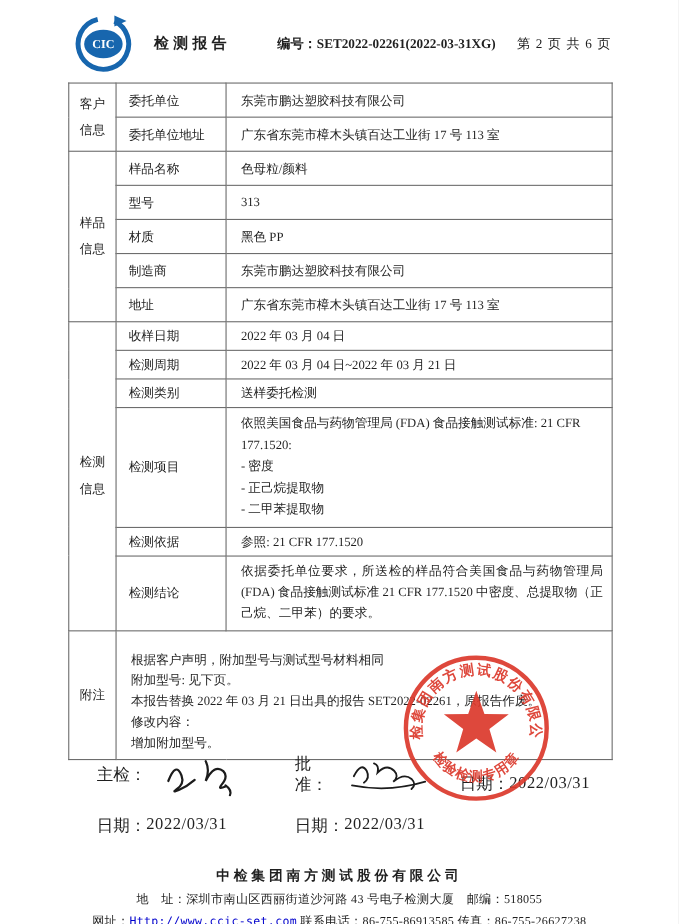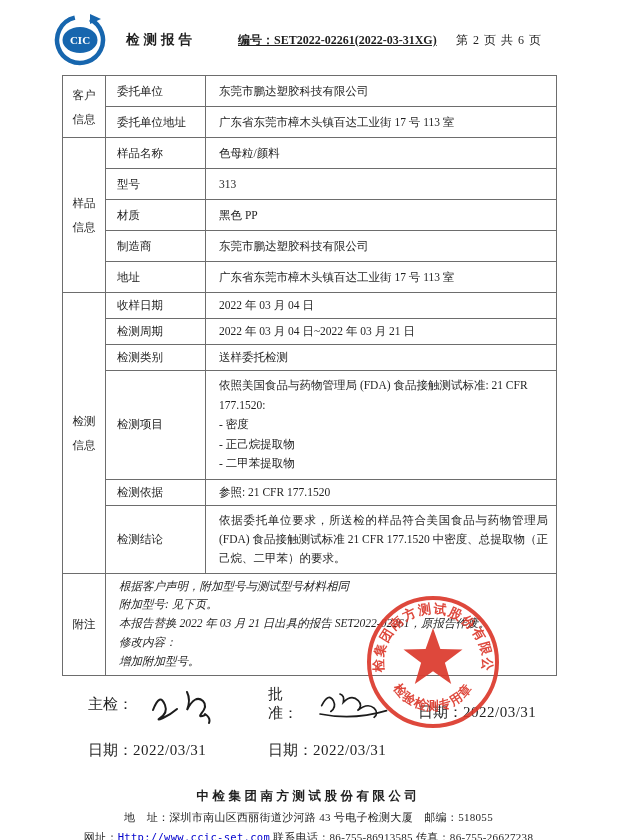--- a/index.html
+++ b/index.html
@@ -4,38 +4,38 @@
 <style>
   * { margin:0; padding:0; box-sizing:border-box; }
   html,body { background:#e8e8e8; }
   .page {
     position:relative; width:617px; height:840px; margin:0 auto;
     background:#ffffff; overflow:hidden;
     font-family:"Liberation Serif","DejaVu Serif",serif;
     color:#1f1f1f;
   }
   
-  .header { position:absolute; top:12px; left:48px; width:494px; height:56px;
+  .header { position:absolute; top:12px; left:62px; width:494px; height:56px;
             display:flex; align-items:center;justify-content:center; }
   .logo-svg { width:64px; height:54px; flex:0 0 auto; }
   .hdr-title { font-weight:bold; font-size:13.5px; letter-spacing:4px; margin-left:14px; white-space:nowrap; }
-  .hdr-no { font-weight:bold; font-size:12px; margin-left:42px; white-space:nowrap;text-decoration:underline; }
+  .hdr-no { font-weight:bold; font-size:12px; margin-left:42px; white-space:nowrap; }
   .hdr-page { font-weight:normal; font-size:12px; margin-left:auto; letter-spacing:1px; white-space:nowrap; }
   
   table.report { position:absolute; top:75px; left:62px; width:494px;
                  border-collapse:collapse; table-layout:fixed; font-size:11.5px; }
   table.report td { border:1px solid #6d6d6d; vertical-align:middle; }
   td.sec { width:43px; text-align:center; line-height:24px; padding:0 0; }
   td.lbl { width:100px; padding:0 0 0 11px; }
   td.val { width:351px; padding:0 0 0 13px; }
   tr.h31 td { height:31px; }
   tr.h26 td { height:26px; }
   .mline { padding:5px 8px 5px 13px !important; line-height:19.5px; }
   .pline { padding:5px 8px 5px 13px !important; line-height:19px; text-align:justify; }
-  td.note-body { padding:3px 8px 5px 13px; line-height:18.8px;font-style:italic; }
+  td.note-body { padding:18px 8px 5px 13px; line-height:18.8px; }
   
   .sign-grid { position:absolute; left:62px; top:686px; width:494px;
                display:grid; grid-template-columns:180px 150px 164px; font-size:15px; }
   .sign-cell { display:flex; align-items:center; height:36px; padding-left:26px; }
   .sign-cell svg { margin-left:10px; }
   .date-cell { display:flex; align-items:center; height:24px; padding-left:26px; margin-top:14px; }
   .date-val { letter-spacing:.5px; }
   
   .stamp { position:absolute; left:360px; top:590px; width:146px; height:150px;
            z-index:5; opacity:.92; pointer-events:none; }

